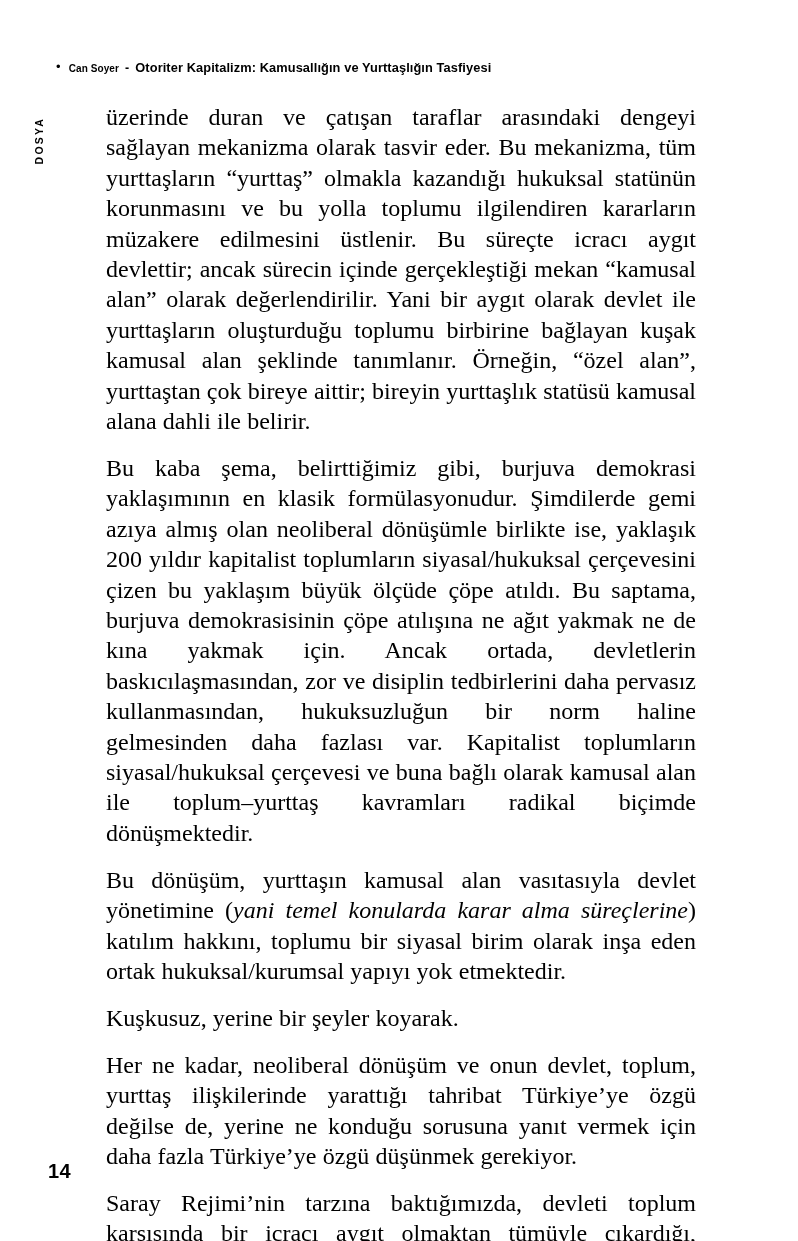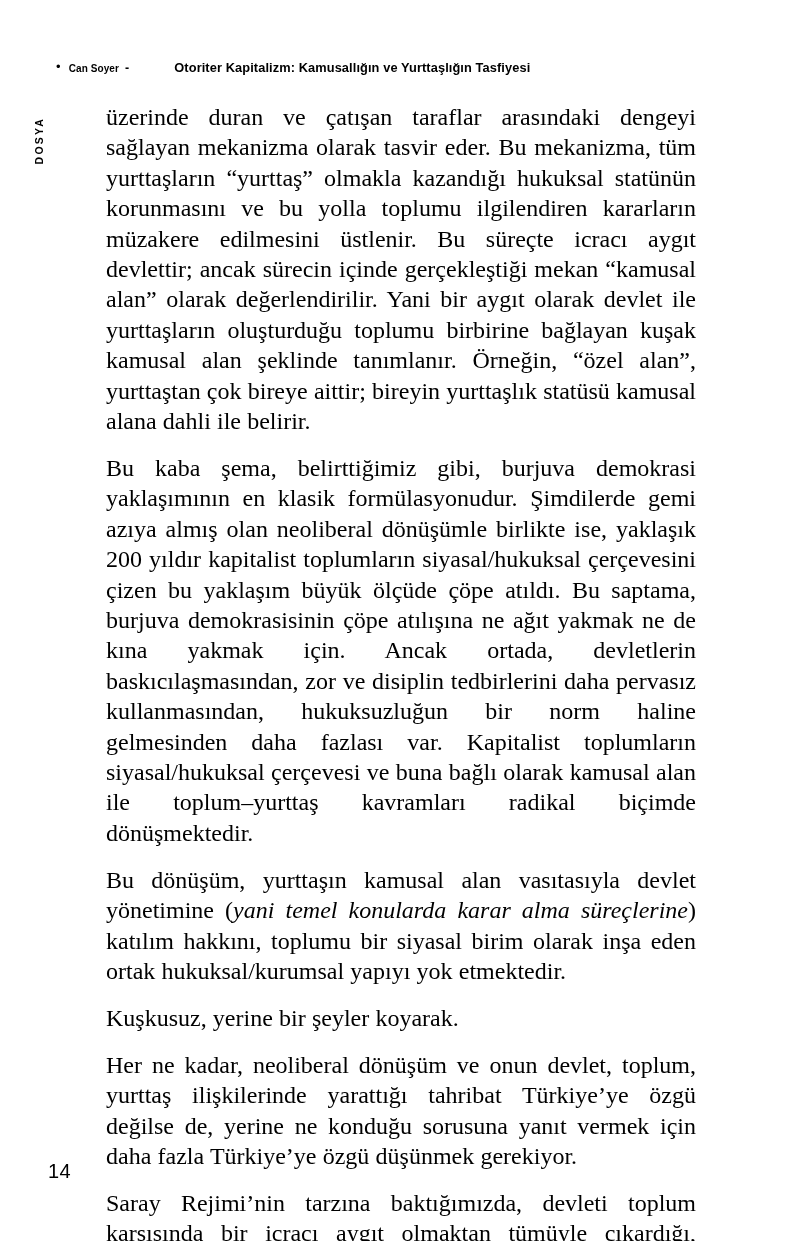--- a/index.html
+++ b/index.html
@@ -44,21 +44,20 @@
   .rh-author {
     font-weight: 600;
     font-size: 10px;
   }
   .rh-dash {
     font-weight: 600;
   }
   .rh-title {
     font-weight: bold;
     font-size: 12.8px;
-    margin-left: 39px;
   }
 
   
   .section-tab {
     position: absolute;
     left: 30px;
     top: 104px;
     width: 18px;
     height: 74px;
     display: flex;
@@ -99,21 +98,21 @@
     font-style: italic;
   }
 
   
   .folio {
     position: absolute;
     left: 48px;
     top: 1160px;
     font-family: "Liberation Sans", sans-serif;
     font-size: 20px;
-    font-weight: normal;
+    font-weight: bold;
     letter-spacing: 0.3px;
   }
 </style>
 </head>
 <body>
 
 <div class="page">
 
   <div class="running-head">
     <span class="bullet">•</span>

